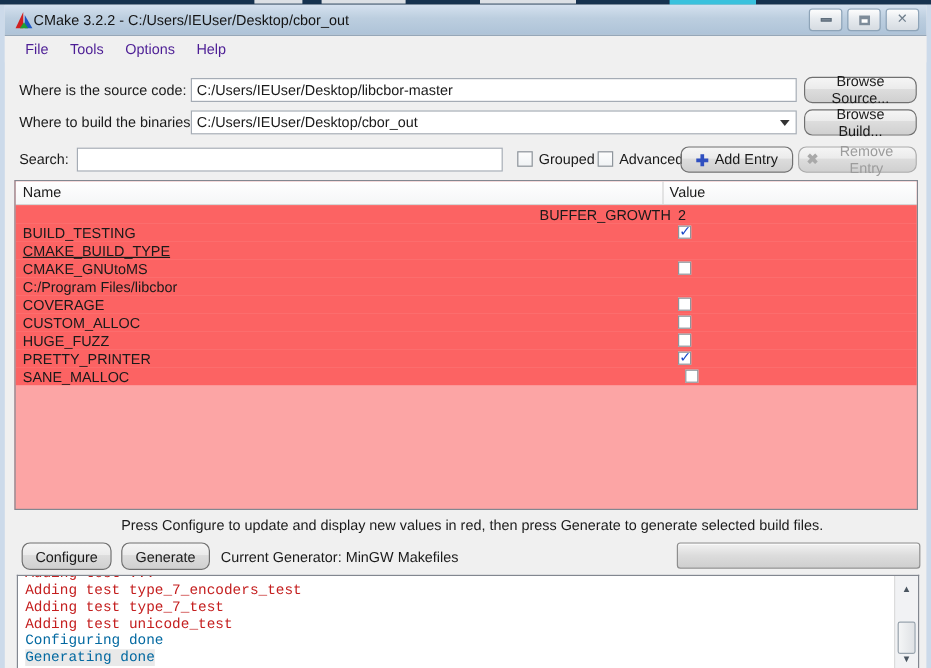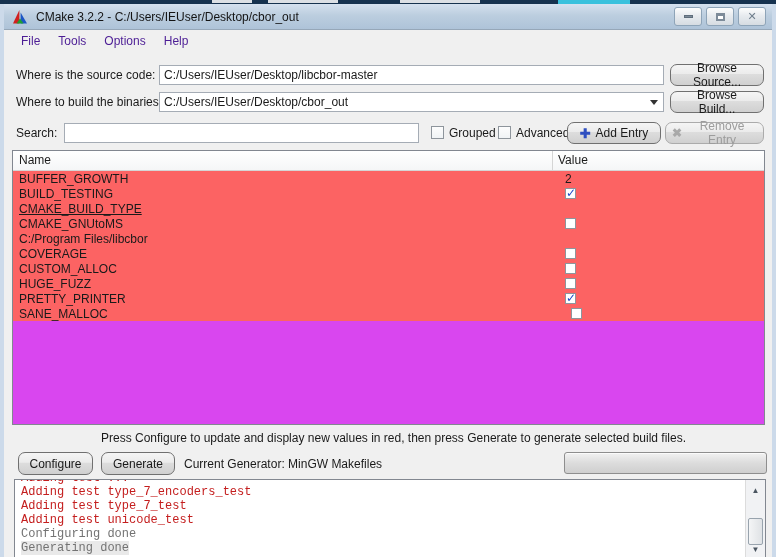--- a/index.html
+++ b/index.html
@@ -18,21 +18,21 @@
     position:absolute;top:4px;left:0;width:768px;height:553px;
     border-left:4px solid #ccdaea;border-right:4px solid #ccdaea;
     background:#f0f0f0;
   }
   .titlebar{
     position:absolute;top:0;left:0;right:0;height:26px;
     background:linear-gradient(#d5e1ef,#bccedf 45%,#aec3d8);
     border-bottom:1px solid #96a7b8;
     display:flex;align-items:center;padding-left:8px;box-sizing:border-box;
   }
-  .title-text{margin-left:8px;color:#141414;white-space:nowrap;}
+  .title-text{margin-left:0;color:#141414;white-space:nowrap;}
   .win-buttons{position:absolute;right:6px;top:3px;display:flex;gap:4px;}
   .win-btn{
     width:28px;height:19px;border:1px solid #8ea4b8;border-radius:3px;
     background:linear-gradient(#fdfdfd,#e7ebef 45%,#d6dce2);
     display:flex;align-items:center;justify-content:center;box-sizing:border-box;
     color:#6b7a88;font-weight:bold;font-size:10px;cursor:default;
   }
   .glyph-min{width:9px;height:3px;background:#7d8b99;border:1px solid #5f6e7c;box-sizing:border-box;}
   .glyph-max{width:9px;height:8px;border:2px solid #7d8b99;border-top-width:3px;box-sizing:border-box;background:#fff;}
   .glyph-close{font-size:11px;line-height:1;color:#707f8d;}
@@ -63,21 +63,21 @@
   .btn.disabled{color:#9c9c9c;border-color:#ababab;}
   .plus-icon{color:#2f4fc0;font-size:13px;line-height:1;font-weight:bold;}
   .x-icon{color:#a9a9a9;font-size:12px;line-height:1;font-weight:bold;}
   .cb{
     position:absolute;width:13px;height:13px;box-sizing:border-box;
     background:linear-gradient(#fdfdfd,#f0f3f5);border:1px solid #8e959c;
   }
   
   .table{
     position:absolute;left:8px;top:98px;width:753px;height:275px;
-    border:1px solid #828790;background:#d946ef;box-sizing:border-box;overflow:hidden;
+    border:1px solid #828790;background:#fca5a5;box-sizing:border-box;overflow:hidden;
   }
   .thead{
     display:flex;height:20px;background:linear-gradient(#ffffff,#f5f6f7);
     border-bottom:1px solid #d5d5d5;box-sizing:border-box;
   }
   .th-name{width:540px;padding-left:6px;line-height:19px;border-right:1px solid #d5d5d5;box-sizing:border-box;}
   .th-value{flex:1;padding-left:5px;line-height:19px;}
   .trow{display:flex;height:15px;align-items:center;}
   .trow .c-name{width:540px;padding-left:6px;white-space:nowrap;overflow:hidden;}
   .trow .c-value{flex:1;padding-left:6px;white-space:nowrap;display:flex;align-items:center;}
@@ -101,21 +101,21 @@
   .log{
     position:absolute;left:10px;top:427px;width:752px;height:78px;box-sizing:border-box;
     border:1px solid #828790;border-bottom:none;background:#fff;overflow:hidden;
   }
   .log-lines{
     position:absolute;left:0;top:-9px;right:20px;
     font-family:"Liberation Mono","DejaVu Sans Mono",monospace;
     font-size:12px;line-height:14px;white-space:pre;padding-left:6px;
   }
   .log-line.red{color:#c41e1e;}
-  .log-line.black{color:#737373;}
+  .log-line.black{color:#0369a1;}
   .log-line .hl{background:#e9e9e9;}
   .log-scroll{
     position:absolute;right:0;top:0;bottom:0;width:19px;
     background:#f1f2f4;border-left:1px solid #dcdcdc;
   }
   .sb-btn{
     position:absolute;left:1px;width:17px;height:16px;
     display:flex;align-items:center;justify-content:center;color:#4a5560;font-size:8px;
   }
   .sb-thumb{
@@ -188,21 +188,21 @@
       <span class="x-icon">✖</span>
         <span>Remove Entry</span>
     </button>
 
     <div class="table">
       <div class="thead">
         <div class="th-name">Name</div>
         <div class="th-value">Value</div>
       </div>
       <div id="table-rows">
-          <div class="trow" style="background: rgb(252, 99, 99);">
+          <div class="trow" style="background: rgb(252, 99, 99); text-align: right;">
             <div class="c-name">BUFFER_GROWTH</div>
             <div class="c-value">2</div>
           </div>
           <div class="trow" style="background: rgb(252, 99, 99);">
             <div class="c-name">BUILD_TESTING</div>
             <div class="c-value">
               <span class="rowcb checked"></span>
             </div>
           </div>
           <div class="trow" style="background: rgb(252, 99, 99); text-decoration: underline;">

